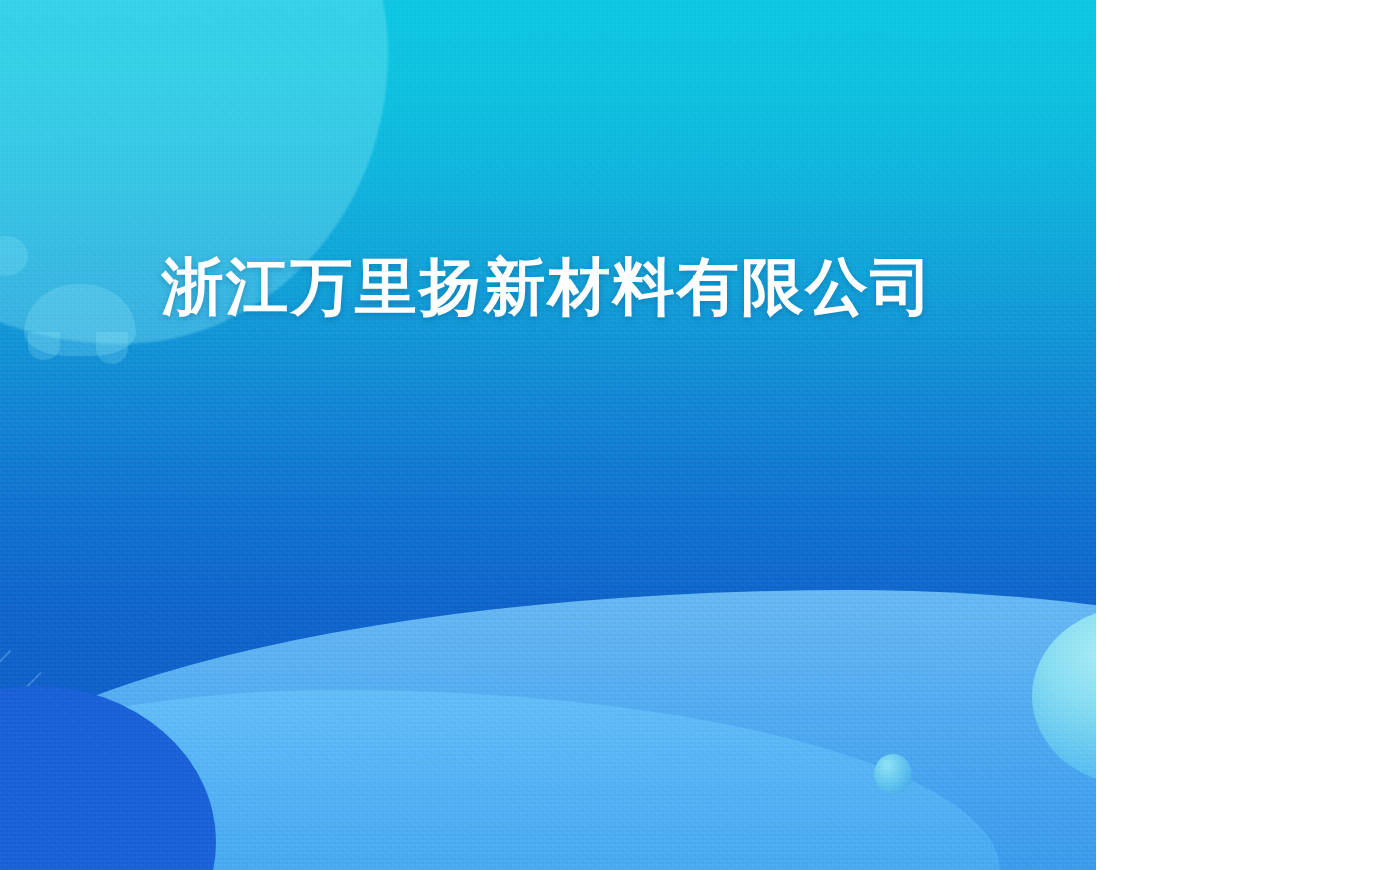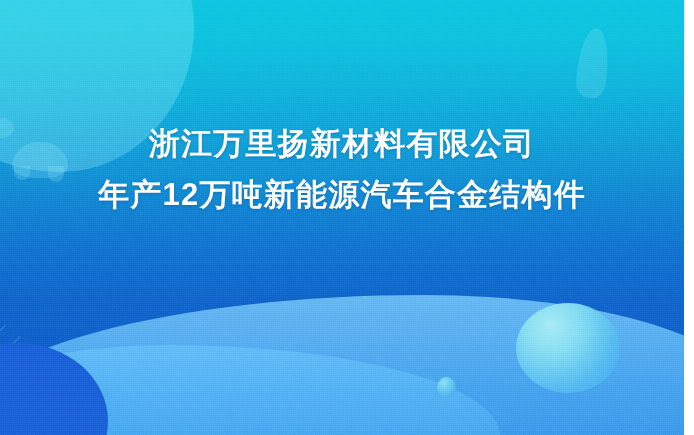--- a/index.html
+++ b/index.html
@@ -2,21 +2,21 @@
 <html><head>
 <meta charset="utf-8">
 <style>
   html, body {
     margin: 0;
     padding: 0;
     background: #ffffff;
   }
   #banner {
     position: relative;
-    width: 684px;
+    width: 548px;
     height: 435px;
     overflow: hidden;
     font-family: "Liberation Sans", "DejaVu Sans", sans-serif;
     background: linear-gradient(180deg,
         #0fc6e2 0%,
         #0fc4e0 8%,
         #11b6dd 20%,
         #139fd8 34%,
         #1488d4 46%,
         #1274d0 58%,
@@ -202,16 +202,15 @@
   <div class="deco" id="wave-light"></div>
   <div class="deco" id="wave-light-2"></div>
   <div class="deco" id="blob-bottomleft"></div>
   <div class="deco" id="egg-right"></div>
   <div class="deco" id="bubble-small-right"></div>
 
   <div id="grain"></div>
 
   <div id="title-block">
     <div class="title-line">浙江万里扬新材料有限公司</div>
-    <div class="title-line">年产12万吨新能源汽车合金结构件</div>
   </div>
 
 </div>
 
 </body></html>

